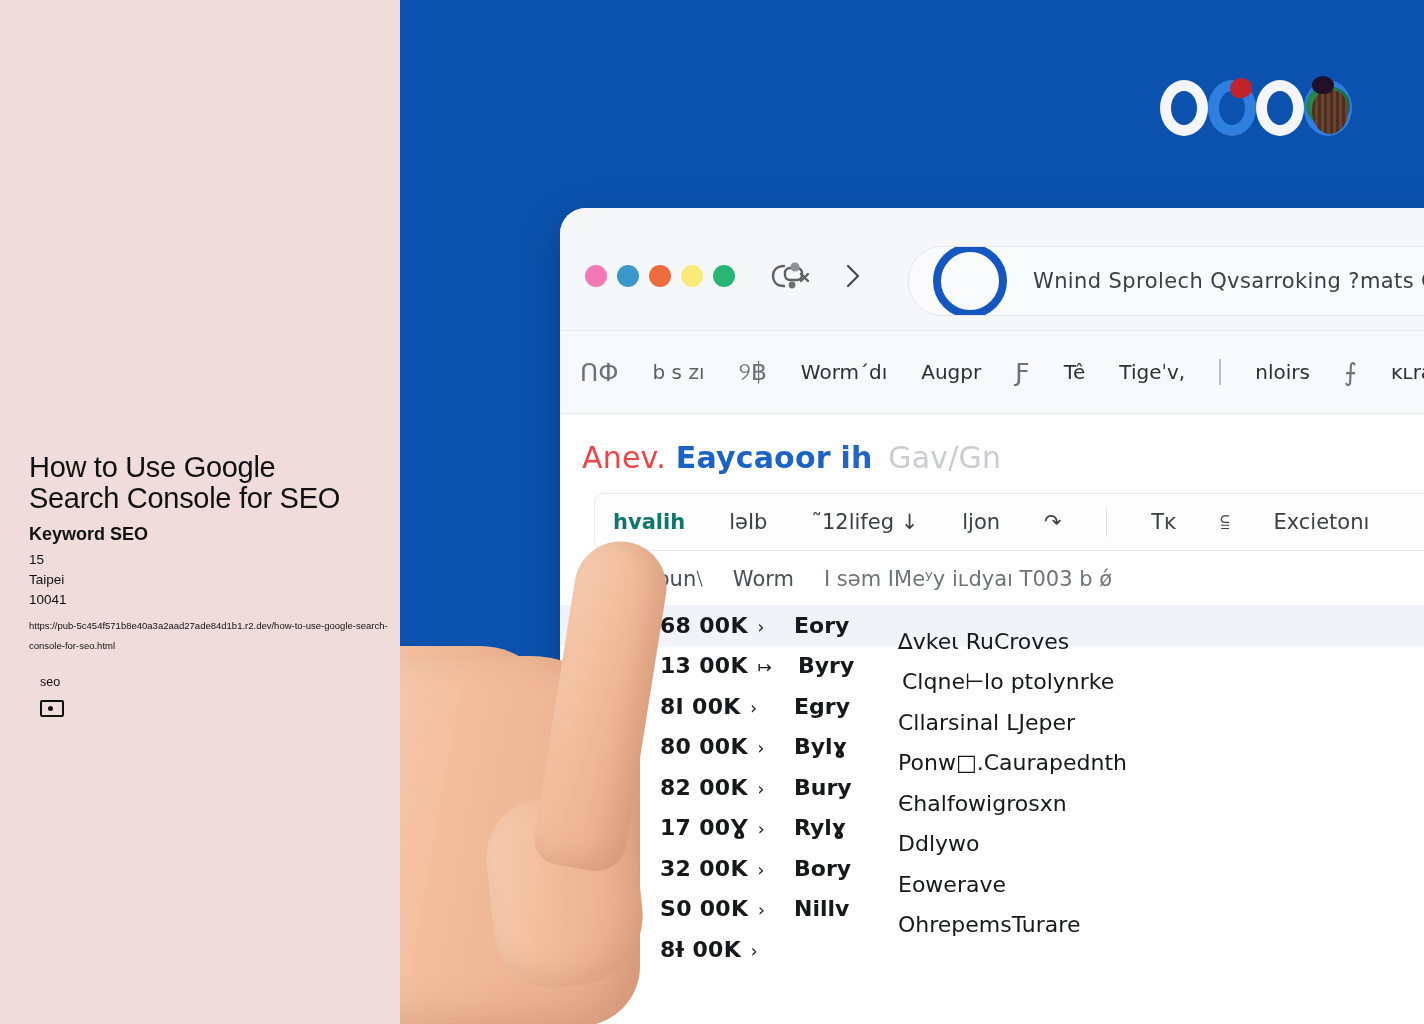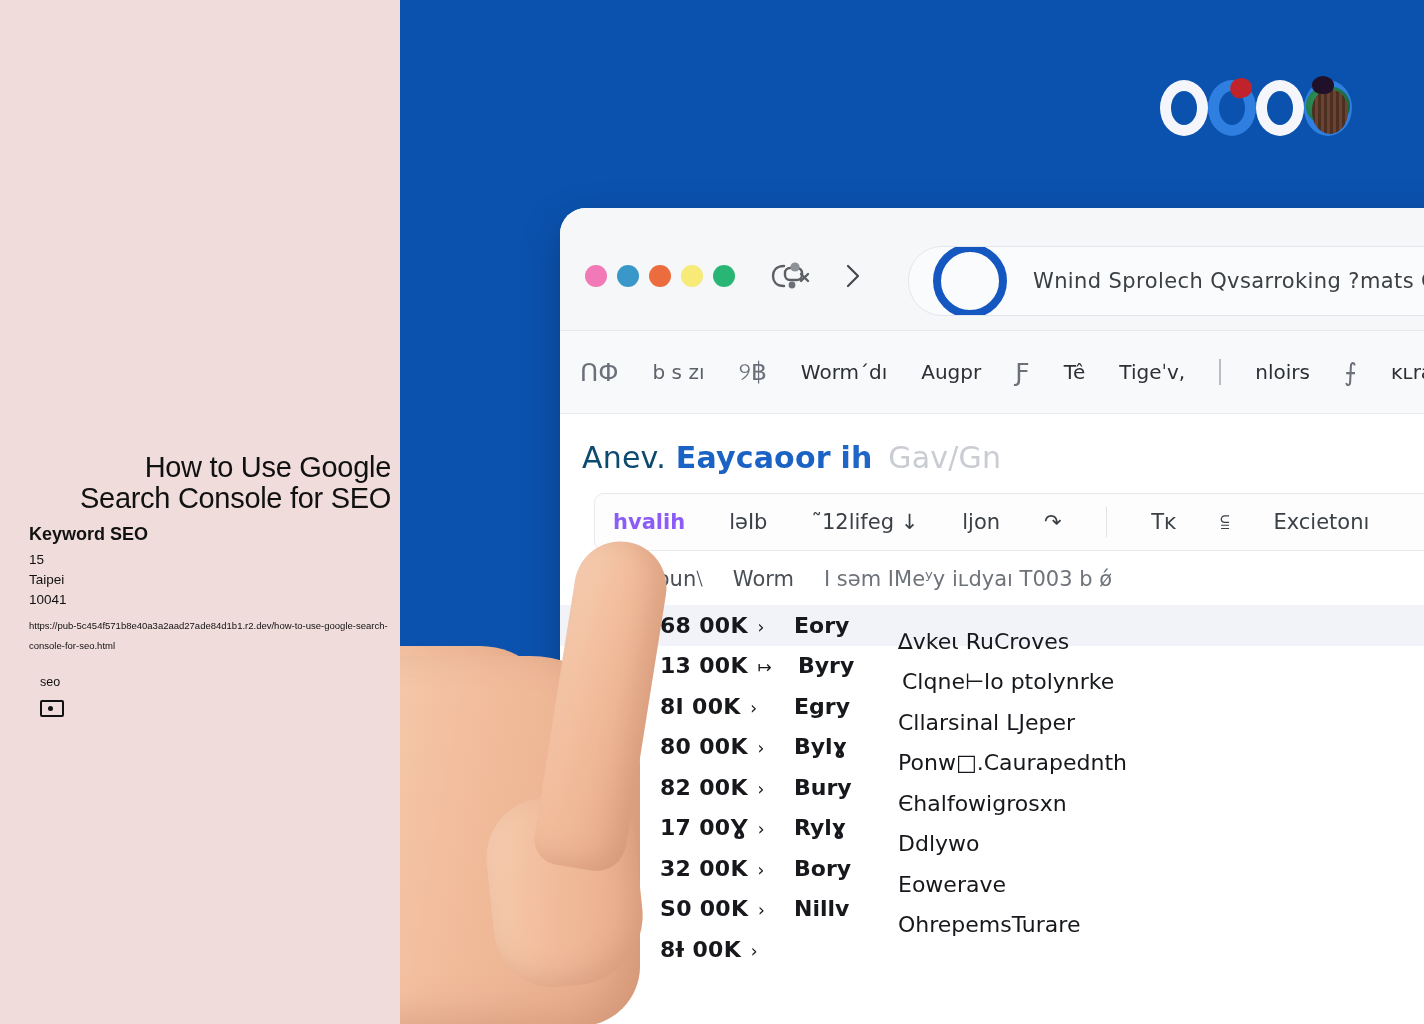--- a/index.html
+++ b/index.html
@@ -14,21 +14,21 @@
   
   #left-panel{
     position:absolute;left:0;top:0;width:400px;height:1024px;
     background:#EFDCDB;overflow:hidden;
   }
   #article{
     position:absolute;left:29px;top:452px;width:362px;
   }
   #page-title{
     font-size:29px;line-height:31px;color:#111;font-weight:400;
-    letter-spacing:-0.3px;margin:0 0 10px 0;white-space:pre-line;text-align:right;
+    letter-spacing:-0.3px;margin:0 0 10px 0;white-space:pre-line;
   }
   #subtitle{
     font-size:18px;line-height:20px;color:#111;font-weight:700;margin:0 0 6px 0;
   }
   .meta-line{
     font-size:13.5px;line-height:20px;color:#111;margin:0;white-space:pre;
   }
   .tofu{font-family:"DejaVu Sans",sans-serif;}
   #article-url{
     font-size:9.5px;line-height:20px;color:#111;margin:6px 0 0 0;
@@ -103,31 +103,31 @@
   .tool.glyph{font-size:25px;color:#6b7079;}
   .tool.dark{color:#2c2f34;}
   #tool-divider{width:2px;height:26px;background:#b9bec6;flex:none;}
 
   
   #content{background:#ffffff;height:100%;position:relative;}
   #headline{
     padding:26px 0 18px 22px;font-size:30px;letter-spacing:.2px;white-space:nowrap;
     font-family:"DejaVu Sans",sans-serif;
   }
-  #headline .hl-dark{color:#0c4a6e;}
+  #headline .hl-dark{color:#ef4444;}
   #headline .hl-blue{color:#1a62c4;font-weight:700;}
   #headline .hl-blue2{color:#1f66c7;font-weight:700;}
   #headline .hl-gray{color:#c9ccd2;font-weight:400;margin-left:6px;}
 
   #filterbar{
     margin:0 14px 0 34px;height:56px;background:#fdfdfe;border:1.5px solid #e6e8ed;
     border-radius:10px;display:flex;align-items:center;gap:44px;padding:0 18px;overflow:hidden;
   }
   .filter-item{font-size:21px;color:#3b4046;white-space:nowrap;font-family:"DejaVu Sans",sans-serif;display:flex;align-items:center;gap:8px;}
-  .filter-item.blue{color:#8b5cf6;font-weight:600;}
+  .filter-item.blue{color:#0f766e;font-weight:600;}
   .filter-sep{width:1.5px;height:30px;background:#dfe2e7;flex:none;}
 
   #colheads{
     display:flex;align-items:center;gap:30px;padding:16px 0 14px 56px;
     font-size:21px;color:#6e737a;white-space:nowrap;font-family:"DejaVu Sans",sans-serif;
   }
   #colheads .ch-strong{color:#4a4f56;}
 
   #rows{display:block;}
   .row{

